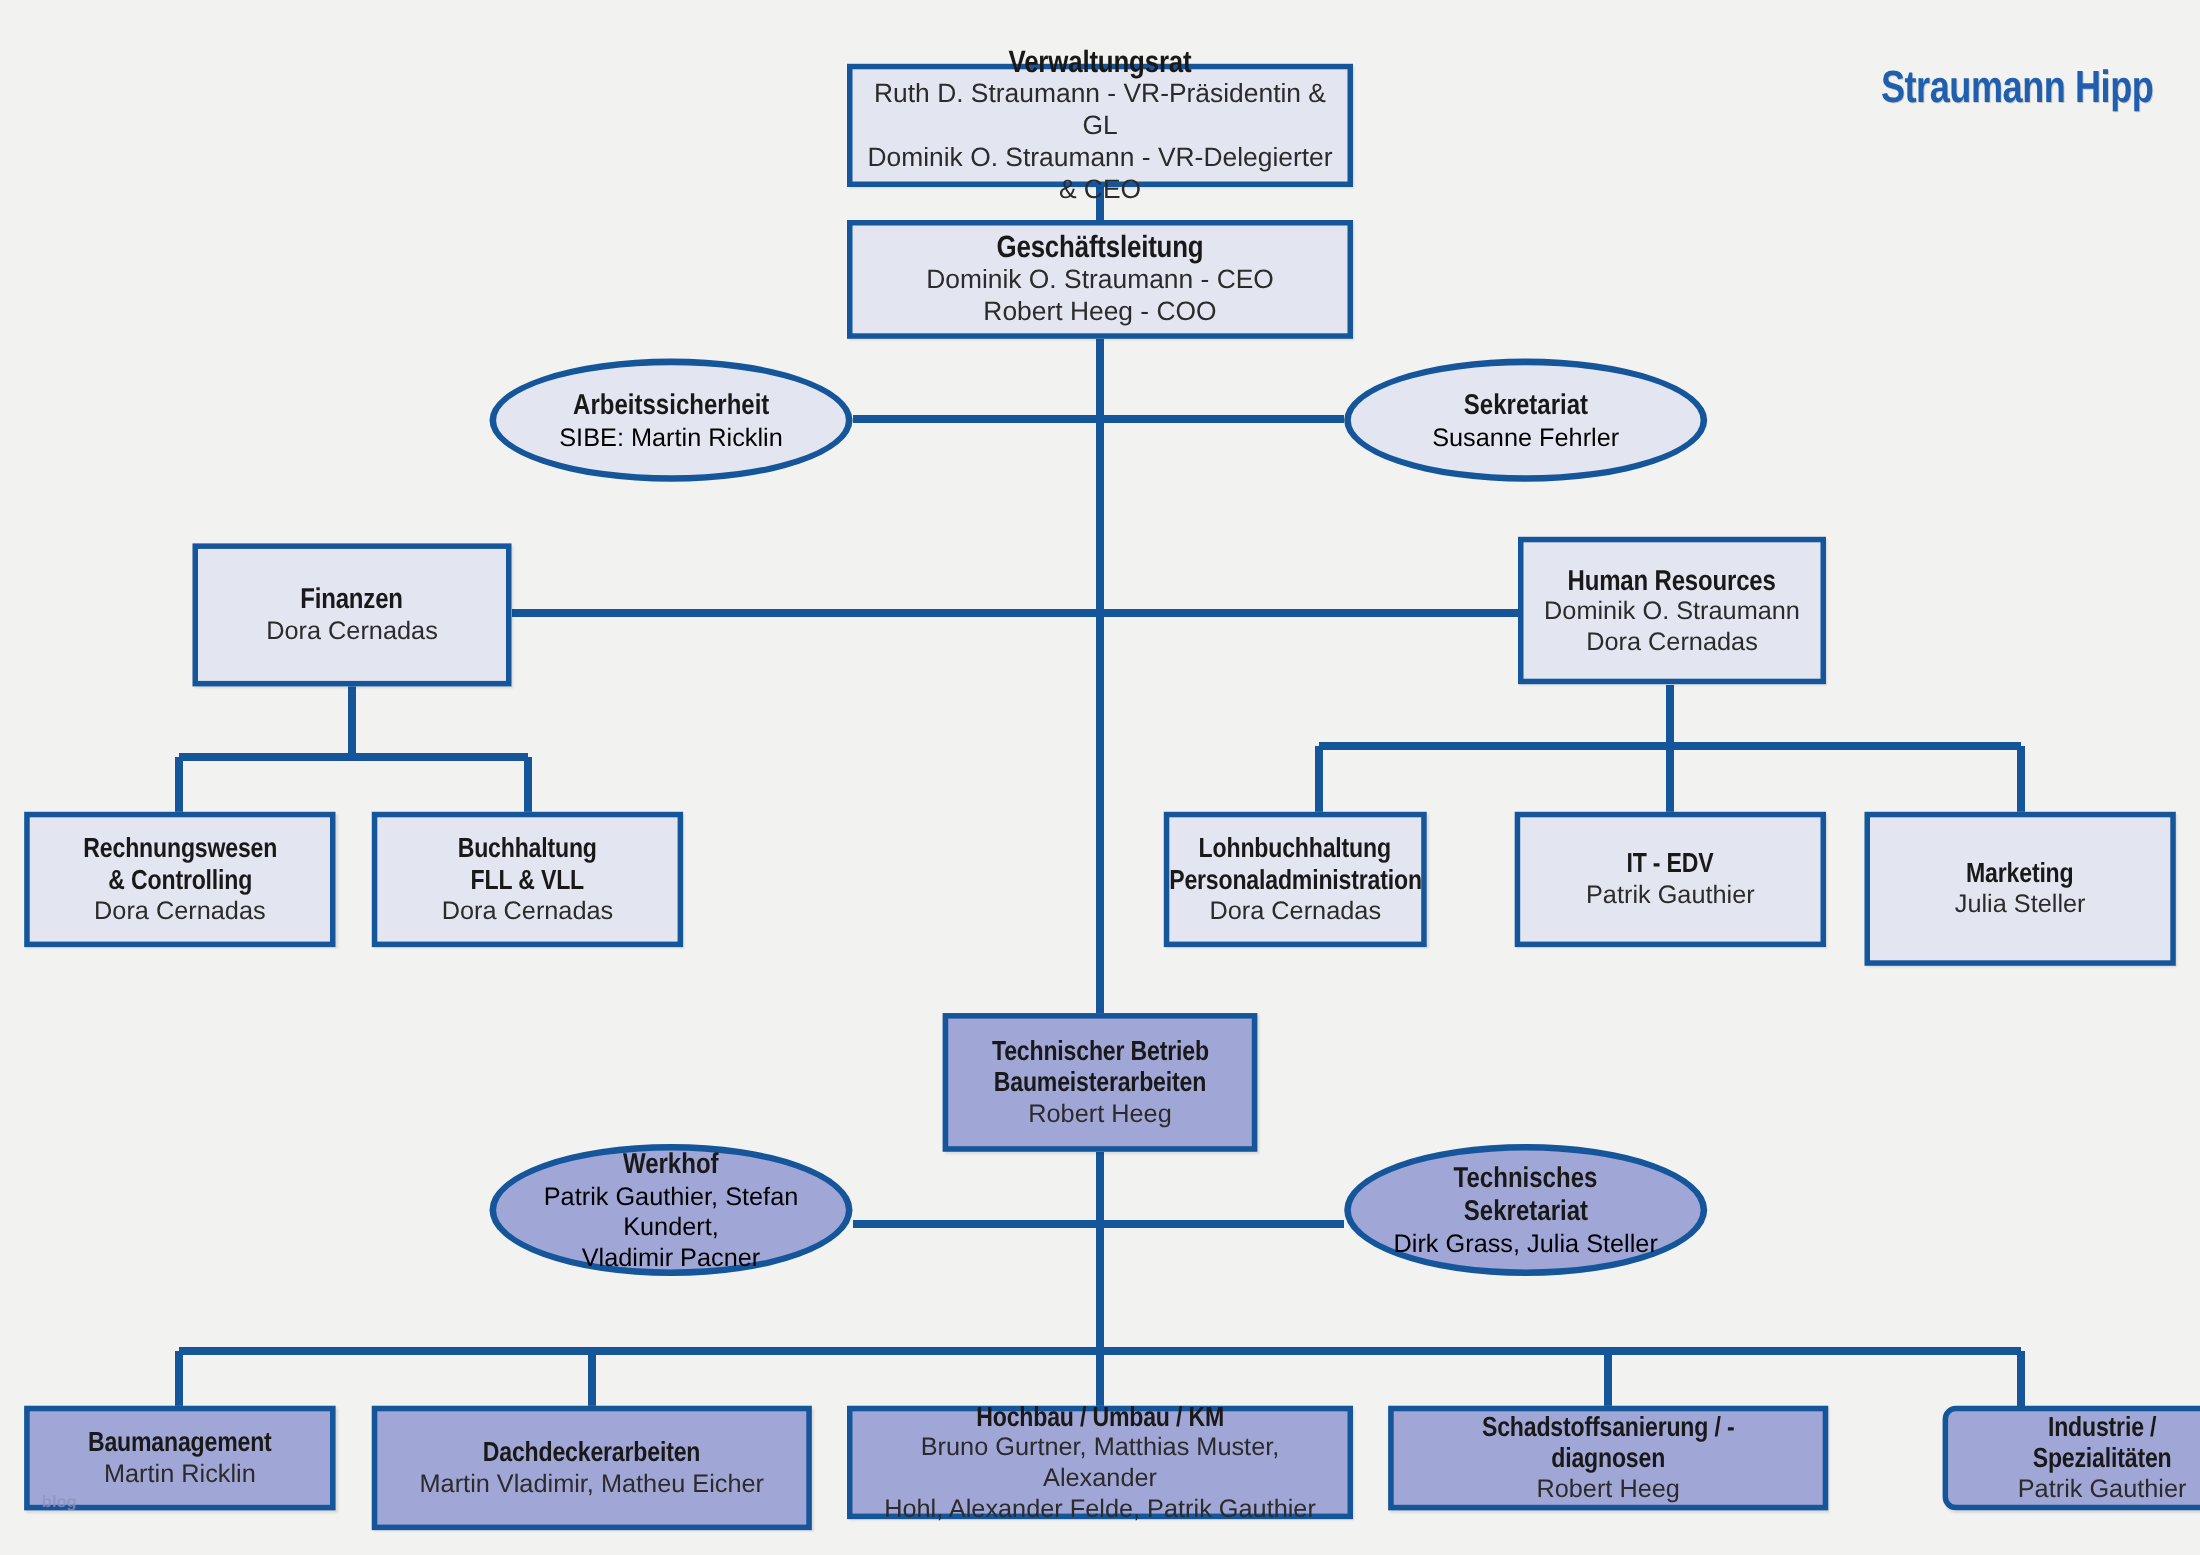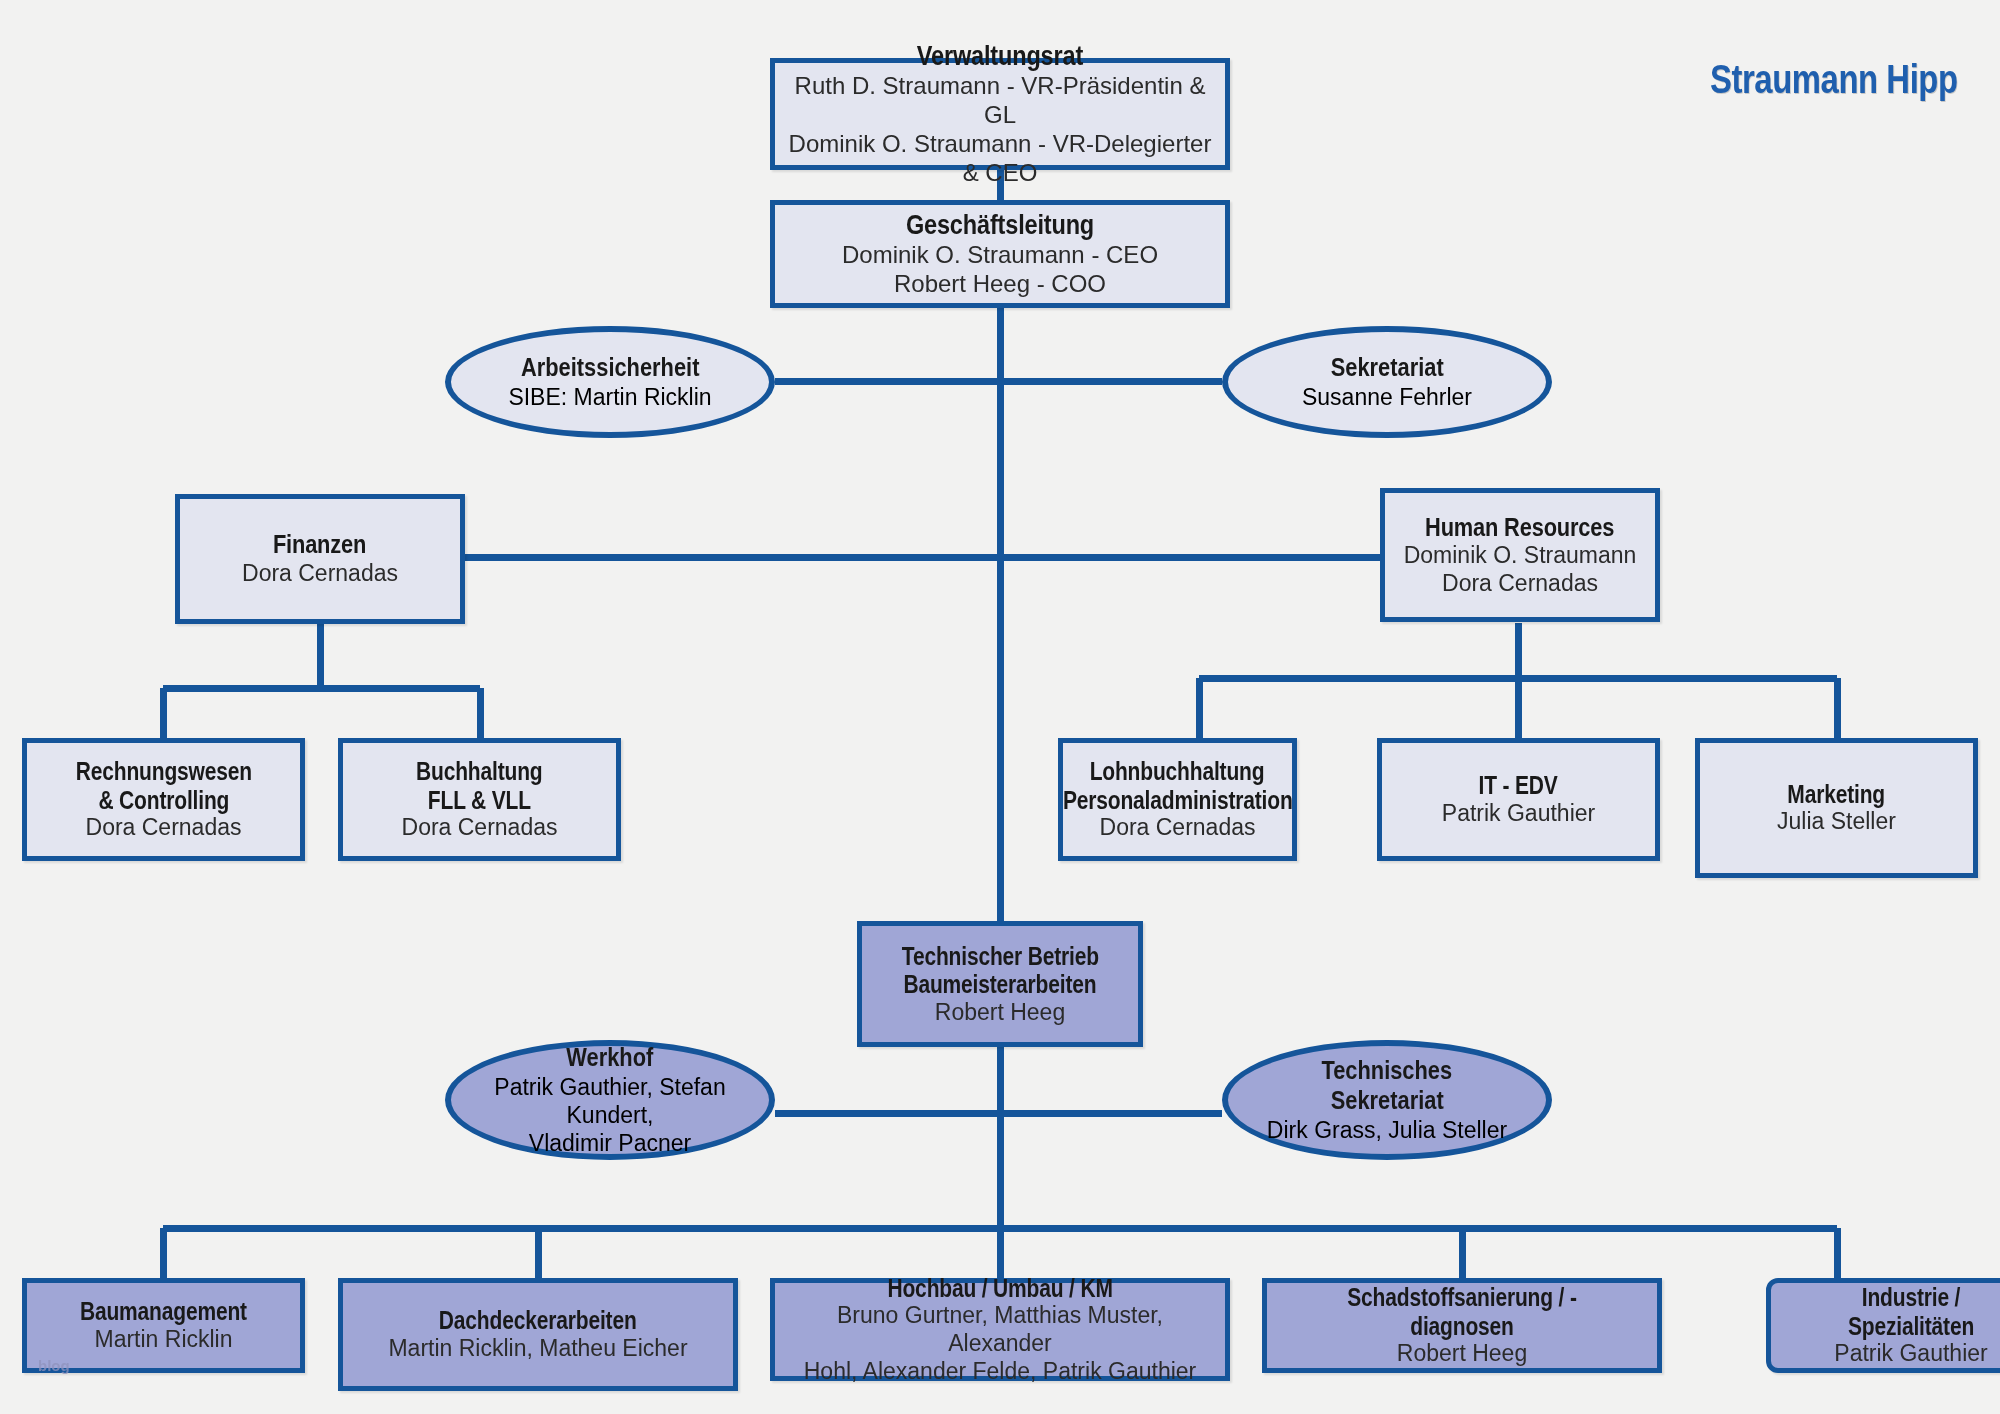--- a/index.html
+++ b/index.html
@@ -247,21 +247,21 @@
     <div class="sub s23">Dirk Grass, Julia Steller</div>
   </div>
 
   <div class="node purple" style="left:22px; top:1278px; width:283px; height:95px;">
     <div class="title t25">Baumanagement</div>
     <div class="sub s23">Martin Ricklin</div>
   </div>
 
   <div class="node purple" style="left:338px; top:1278px; width:400px; height:113px;">
     <div class="title t25">Dachdeckerarbeiten</div>
-    <div class="sub s23">Martin Ricklin, Matheu Eicher</div>
+    <div class="sub s23">Martin Vladimir, Matheu Eicher</div>
   </div>
 
   <div class="node purple" style="left:770px; top:1278px; width:460px; height:103px;">
     <div class="title t25">Hochbau / Umbau / KM</div>
     <div class="sub s23">Bruno Gurtner, Matthias Muster, Alexander</div>
     <div class="sub s23">Hohl, Alexander Felde, Patrik Gauthier</div>
   </div>
 
   <div class="node purple" style="left:1262px; top:1278px; width:400px; height:95px;">
     <div class="title t25">Schadstoffsanierung / -diagnosen</div>

